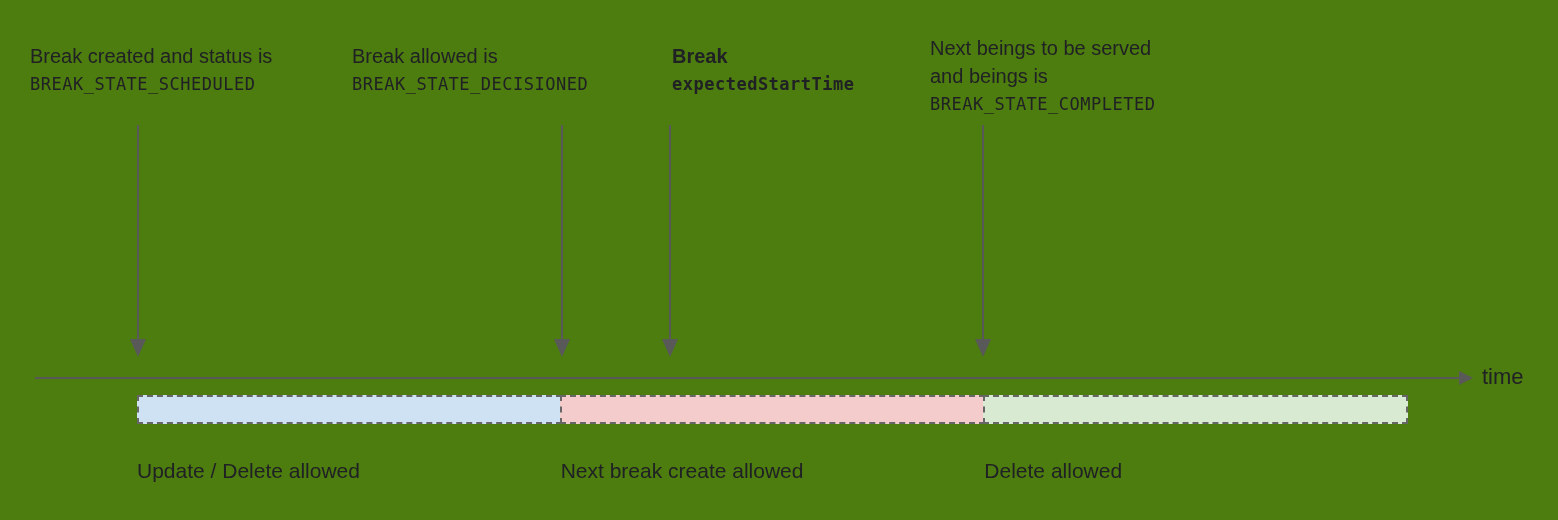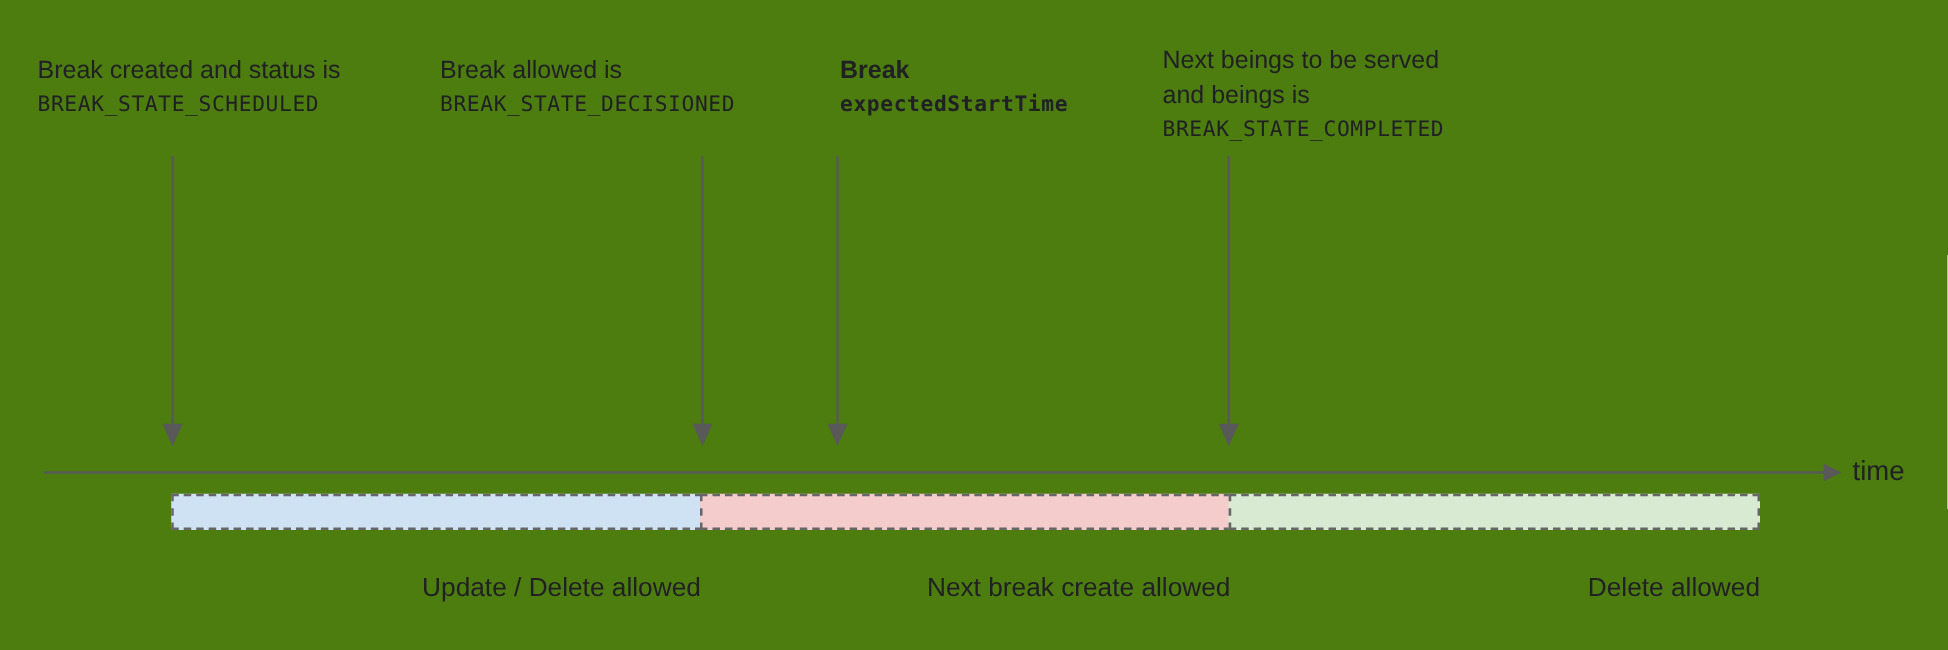--- a/index.html
+++ b/index.html
@@ -75,21 +75,21 @@
   }
   .phase + .phase { margin-left: -2px; }
   .phase-labels {
     position: absolute;
     left: 137px; top: 459px;
     width: 1271px;
     display: flex;
   }
   .phase-labels .plabel {
     flex: 1;
-    text-align: right;
+    text-align: left;
     font-size: 21px;
   }
 </style>
 </head>
 <body>
 
 <div class="canvas">
 
   <div class="annotation" style="left:30px; top:42px;">
     <div>Break created and status is</div>

